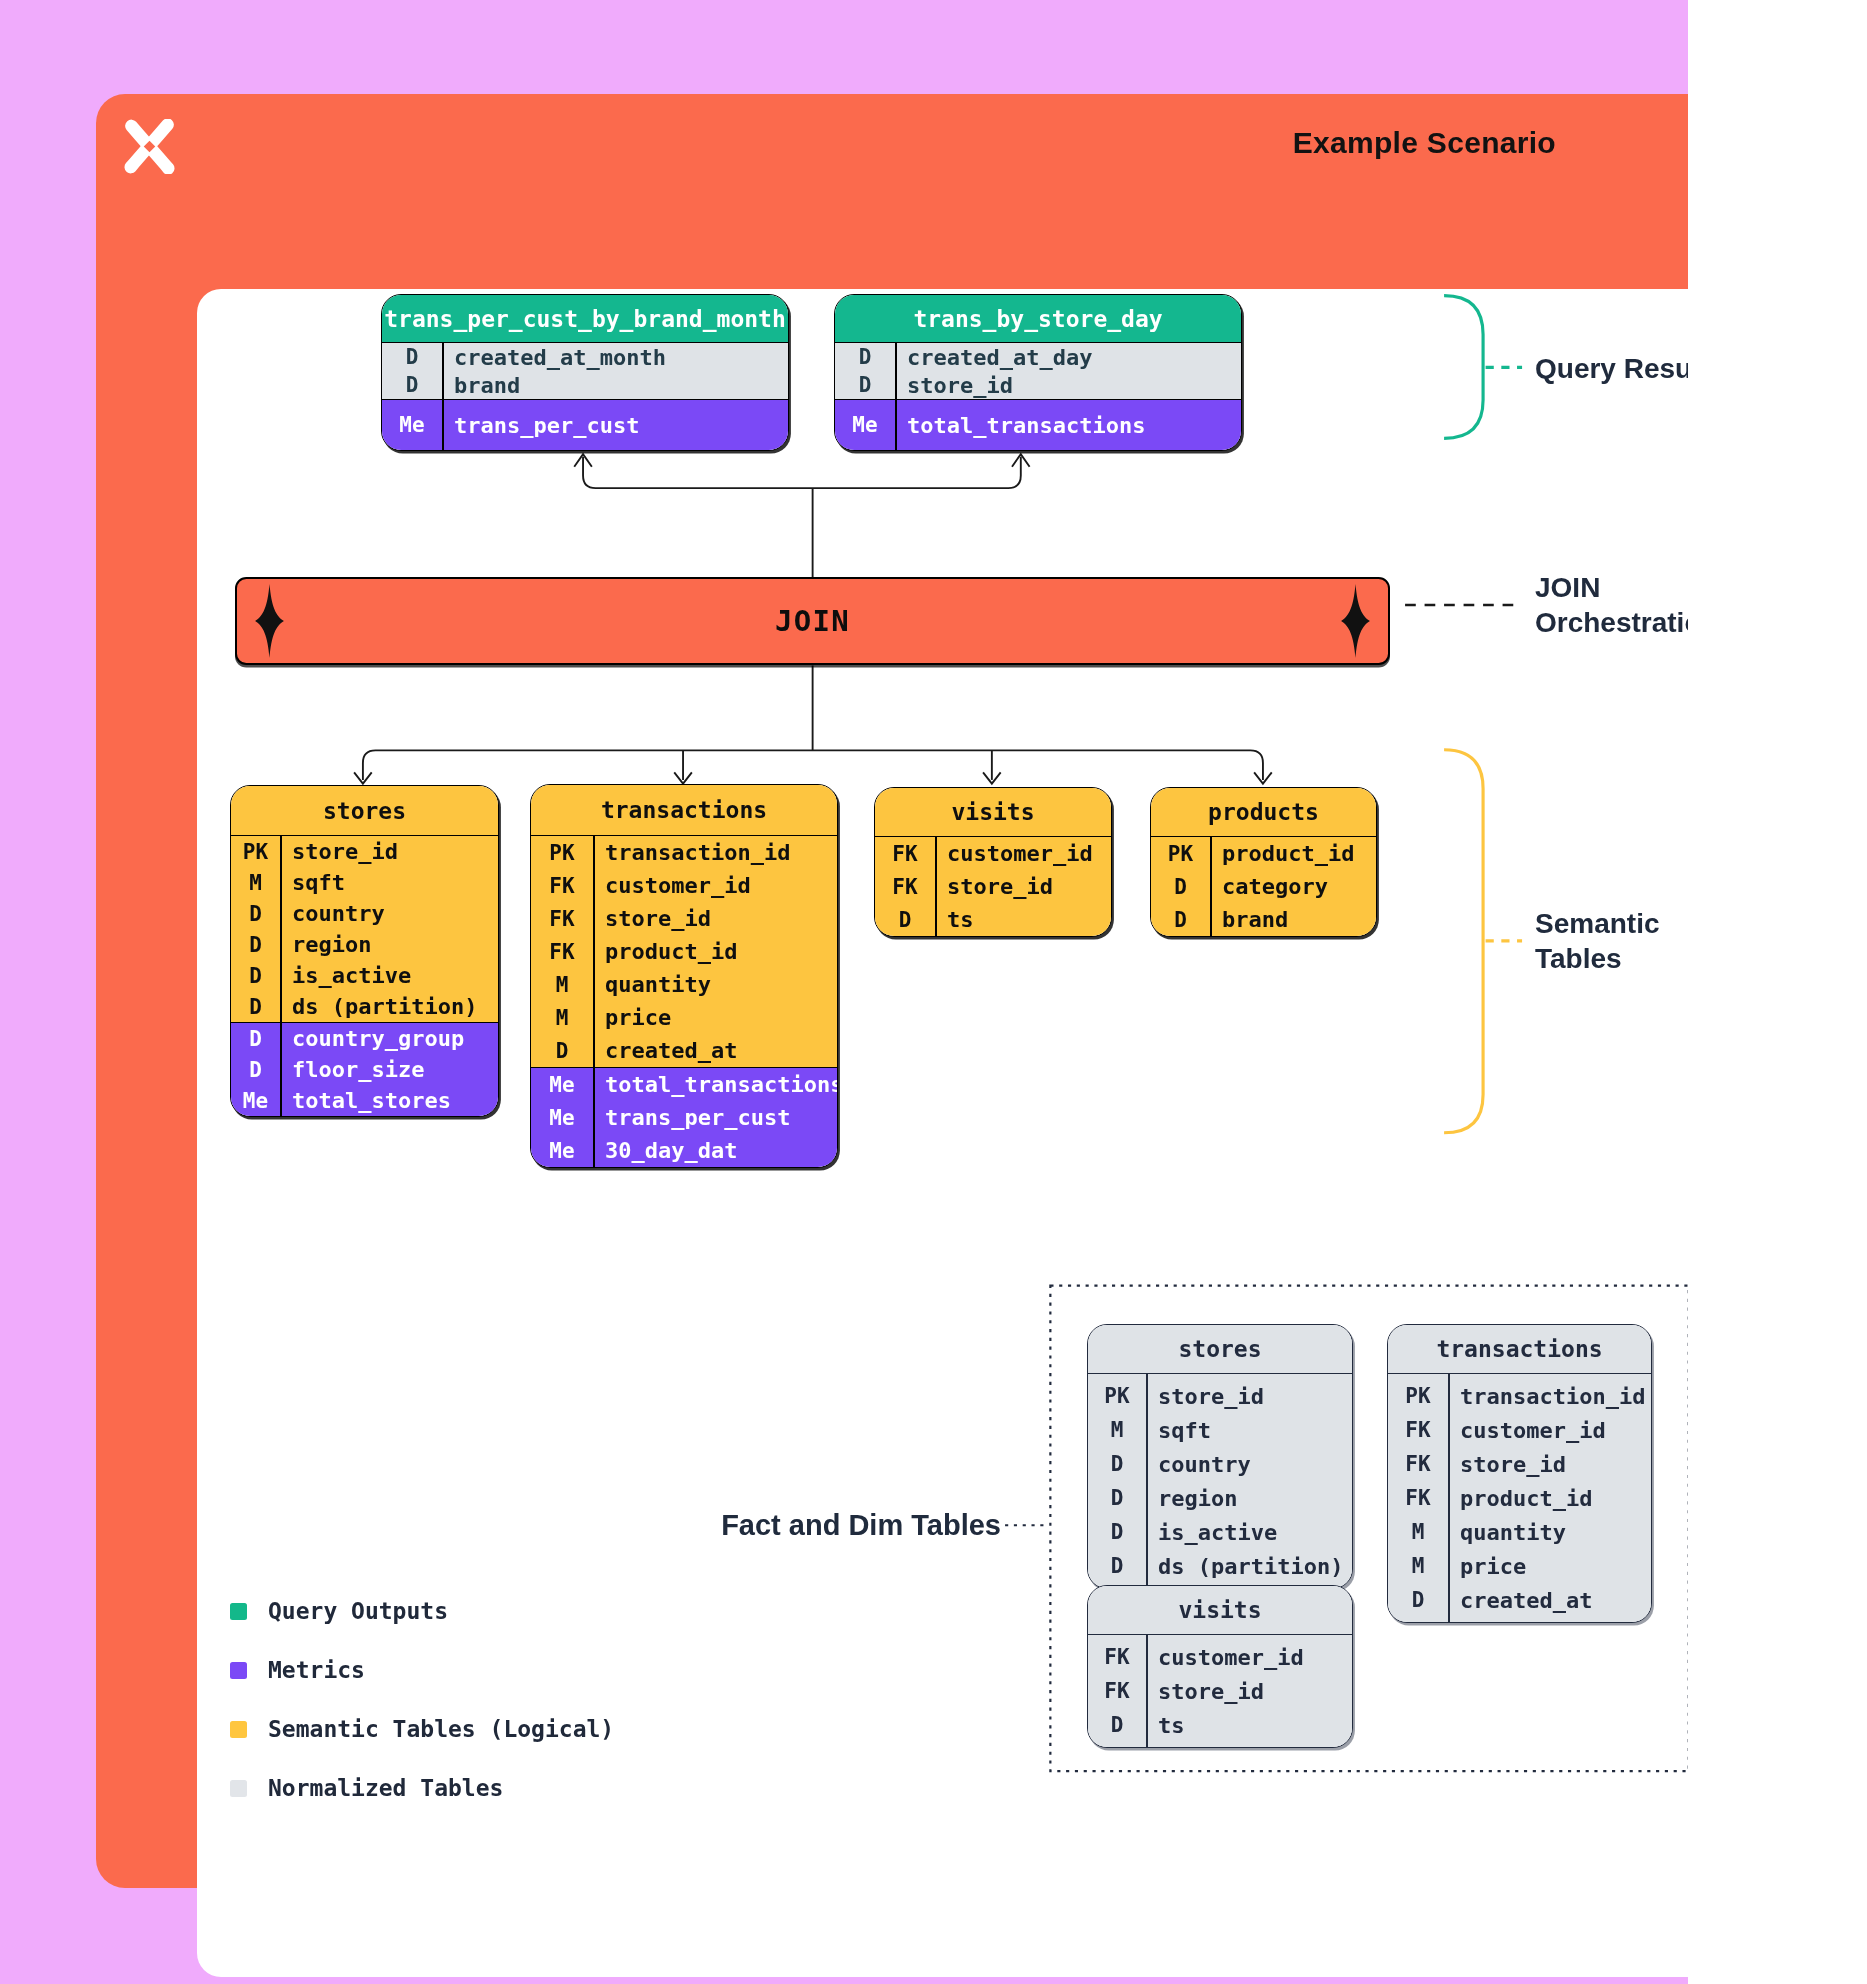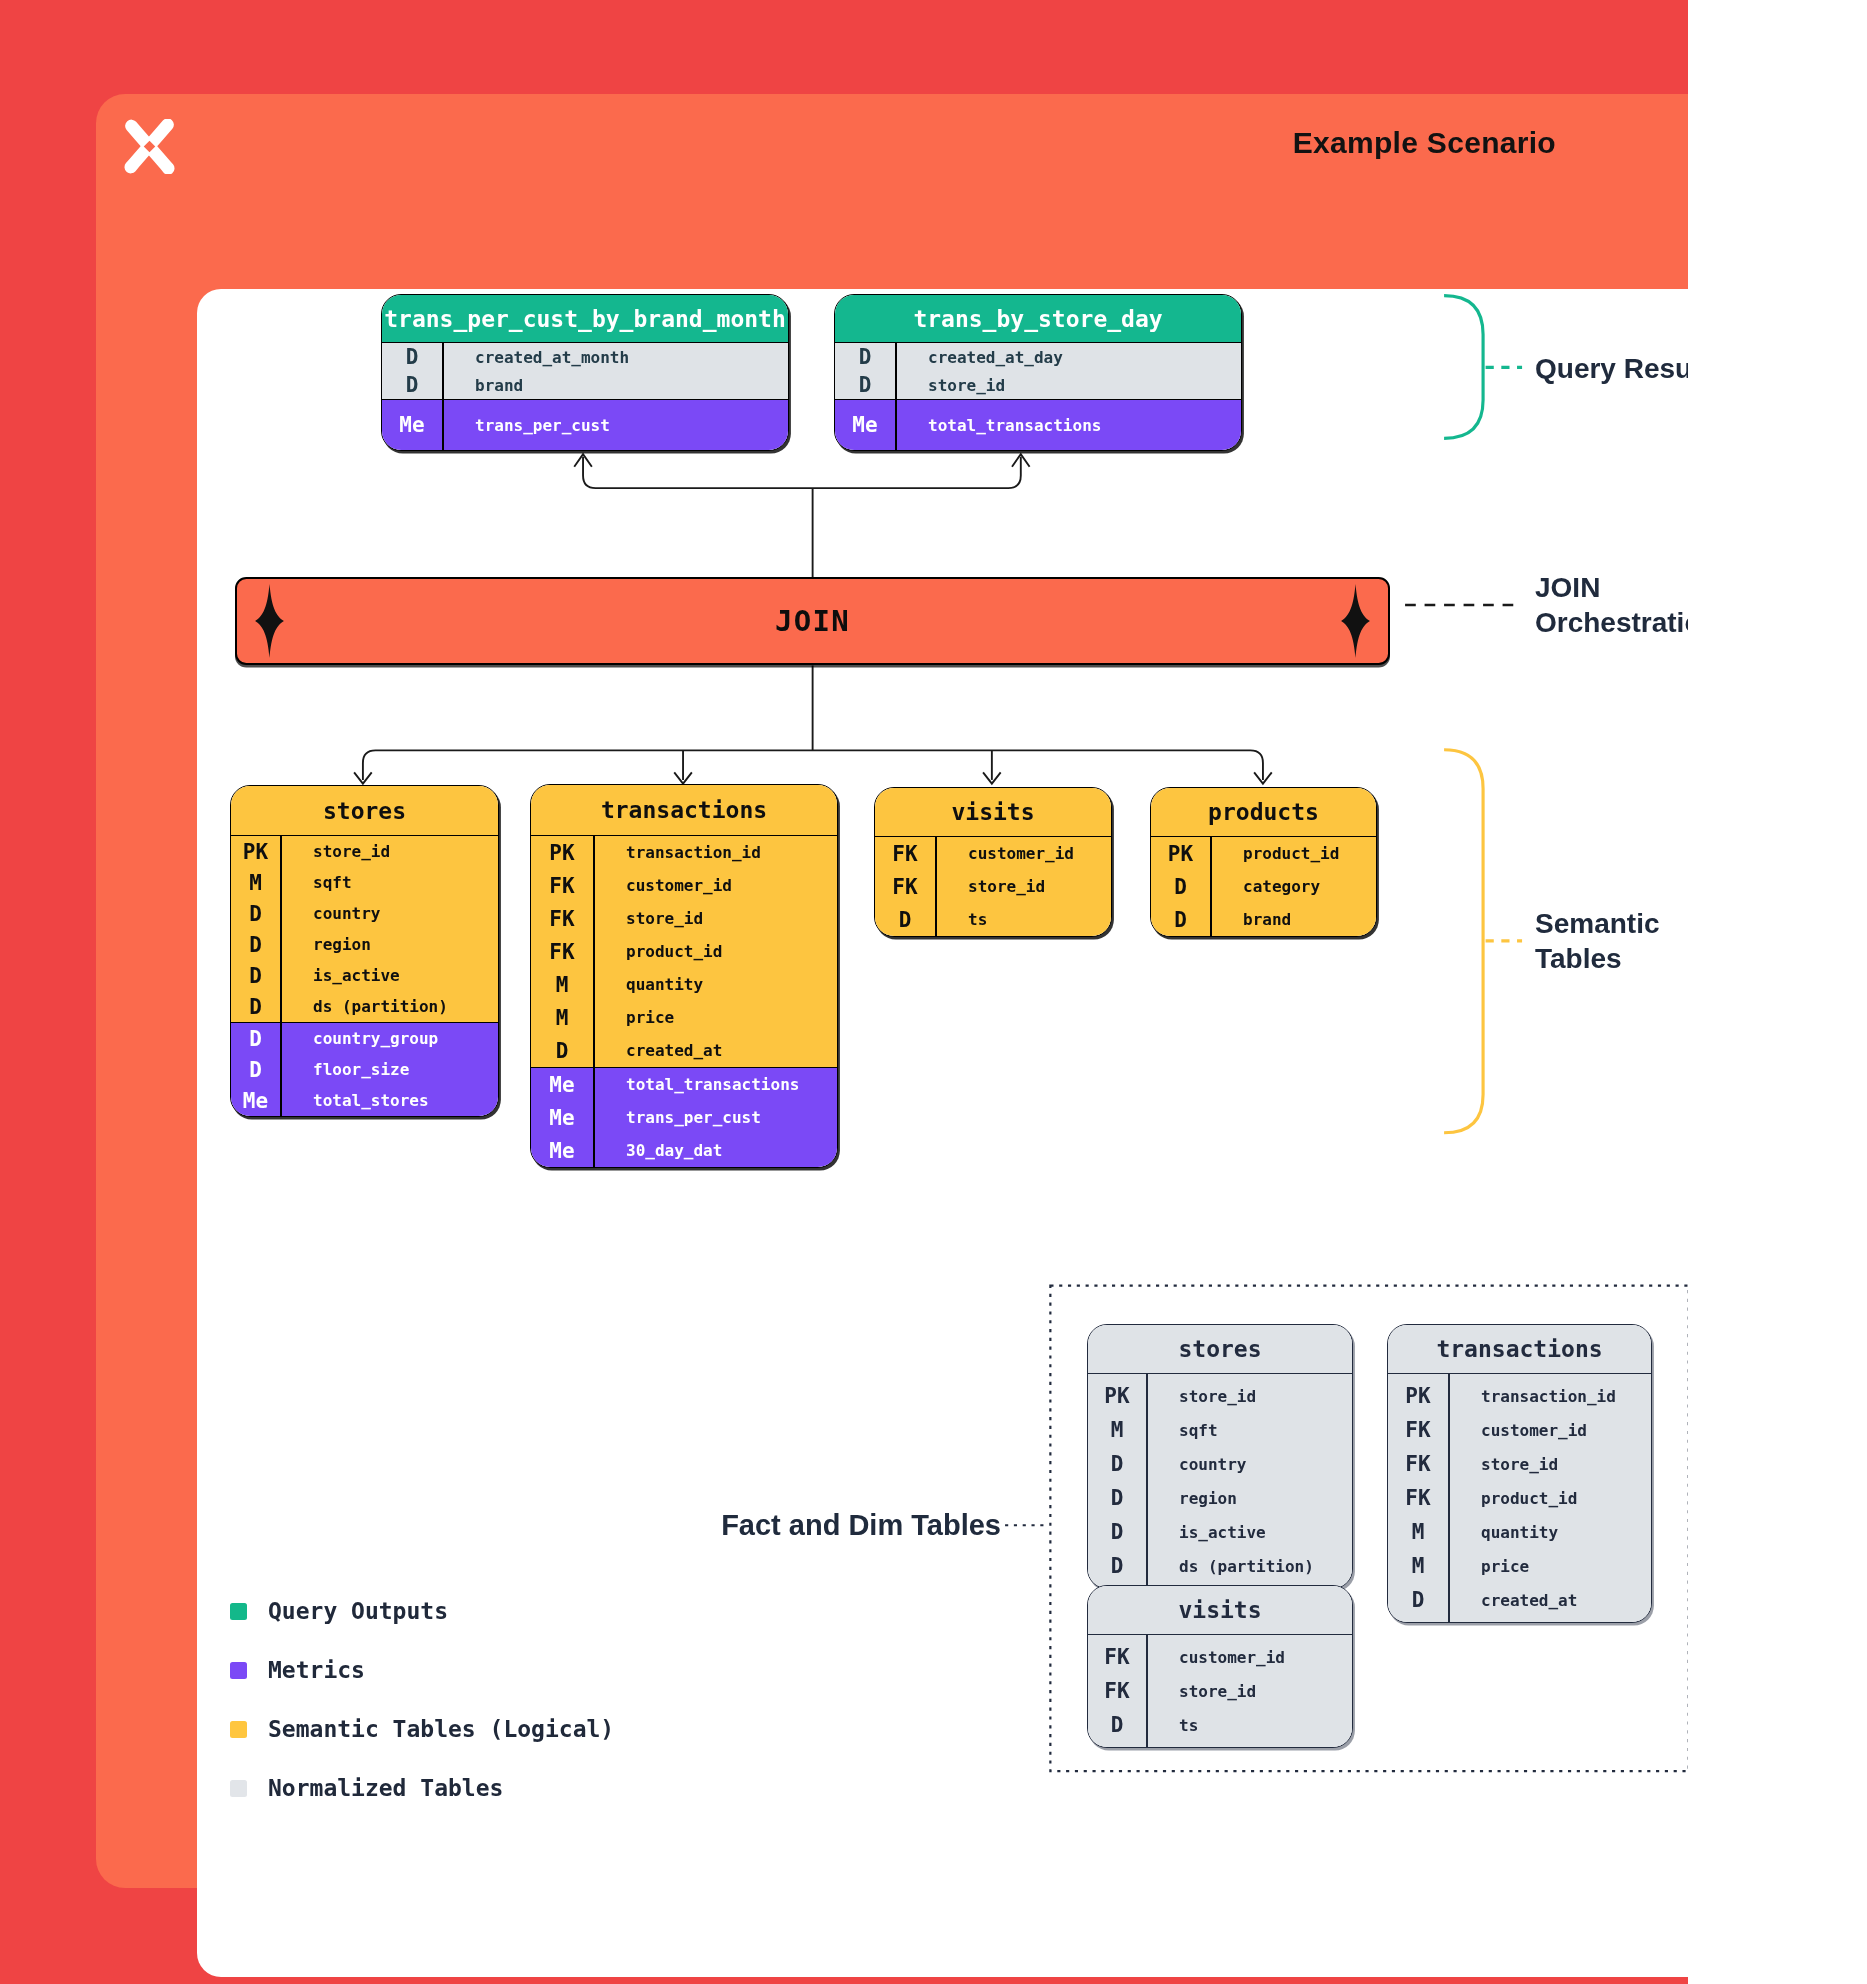--- a/index.html
+++ b/index.html
@@ -1,36 +1,36 @@
 <!DOCTYPE html>
 <html style="font-size:10px"><head>
 <meta charset="utf-8">
 <style>
   html,body{margin:0;padding:0;background:#ffffff;}
-  #canvas{position:relative;width:1688px;height:1985px;background:#ef4444;overflow:hidden;
+  #canvas{position:relative;width:1688px;height:1985px;background:#f0abfc;overflow:hidden;
           font-family:"Liberation Sans",sans-serif;}
   
   .frame{position:absolute;left:96px;top:94px;width:1701px;height:1794px;background:#FB6A4D;border-radius:29px;}
   .content{position:absolute;left:101px;top:195px;width:1691px;height:1688px;background:#ffffff;border-radius:24px;}
   .logo{position:absolute;left:123px;top:119px;width:53px;height:55px;}
   .title{position:absolute;top:126px;right:132px;font-size:30px;font-weight:bold;color:#121212;letter-spacing:0.3px;}
 
   .overlay{position:absolute;left:0;top:0;width:1868px;height:1985px;pointer-events:none;}
 
   
   .tbl{position:absolute;border:1.9px solid #000;border-radius:20px;overflow:hidden;
        box-shadow:1.9px 2.5px 0 rgba(0,0,0,.8);background:#fff;
        font-family:"DejaVu Sans Mono",monospace;font-weight:bold;--bc:#000;}
   .tbl .hdr{height:var(--hh,49px);display:flex;align-items:center;justify-content:center;
             font-size:23px;border-bottom:1.9px solid var(--bc);}
   .tbl .sec{position:relative;}
   .tbl .sec::after{content:"";position:absolute;left:var(--bw,60px);top:0;bottom:0;width:1.9px;background:var(--bc);}
   .tbl .row{display:grid;grid-template-columns:var(--bw,60px) 1fr;height:var(--rh,33px);align-items:center;}
   .tbl .badge{text-align:center;font-size:21px;}
-  .tbl .fname{padding-left:33px;font-size:16px;white-space:nowrap;}
+  .tbl .fname{padding-left:12px;font-size:22px;white-space:nowrap;}
   .tbl .mets{border-top:1.9px solid var(--bc);}
 
   
   .q .hdr{background:#14B78F;color:#fff;}
   .q .dims{background:#DFE3E7;color:#233C49;}
   .q .dims .row{height:28px;}
   .q .mets{background:#7B49F6;color:#fff;padding:10px 0;}
   .q .mets .row{height:30px;}
 
   

